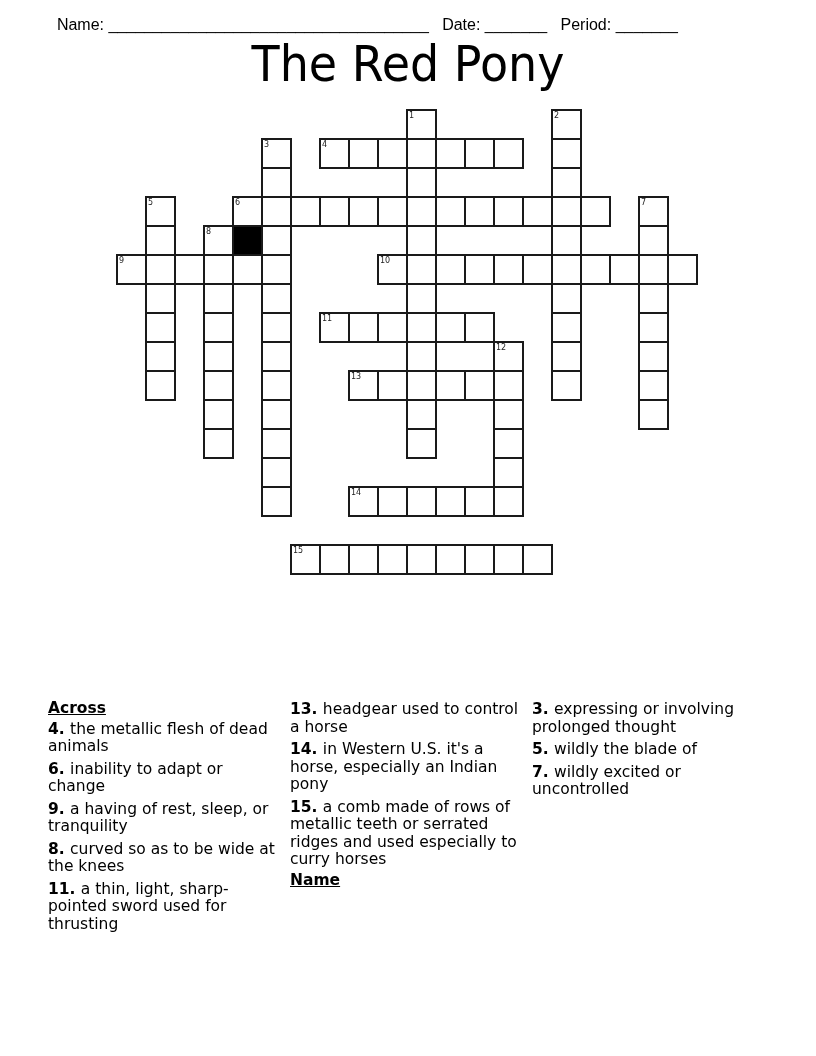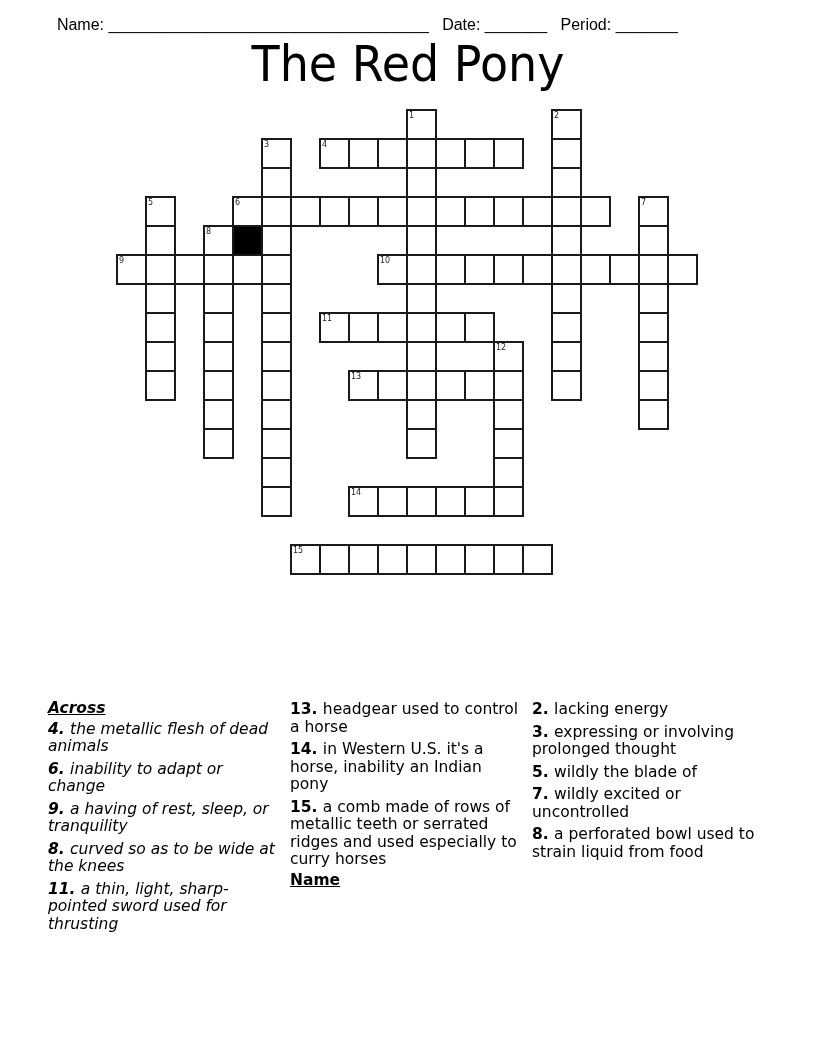--- a/index.html
+++ b/index.html
@@ -168,40 +168,38 @@
     <div class="cell" style="left: 378px; top: 545px;"></div>
     <div class="cell" style="left: 407px; top: 545px;"></div>
     <div class="cell" style="left: 436px; top: 545px;"></div>
     <div class="cell" style="left: 465px; top: 545px;"></div>
     <div class="cell" style="left: 494px; top: 545px;"></div>
     <div class="cell" style="left: 523px; top: 545px;"></div>
     <div class="cell black" style="left: 233px; top: 226px;"></div>
   </div>
 
 <div class="clues">
-  <div class="clue-col" style="left:48px; top:0;font-style:italic;">
+  <div class="clue-col" style="left:48px; top:0;">
     <div class="clue-head">Across</div>
     <div id="across-list-a">
         <div class="clue"><b>4. </b><span>the metallic flesh of dead animals</span></div>
         <div class="clue"><b>6. </b><span>inability to adapt or change</span></div>
         <div class="clue"><b>9. </b><span>a having of rest, sleep, or tranquility</span></div>
         <div class="clue"><b>8. </b><span>curved so as to be wide at the knees</span></div>
         <div class="clue"><b>11. </b><span>a thin, light, sharp-pointed sword used for thrusting</span></div>
       </div>
   </div>
   <div class="clue-col" style="left:290px; top:1px;">
     <div id="across-list-b">
         <div class="clue"><b>13. </b><span>headgear used to control a horse</span></div>
-        <div class="clue"><b>14. </b><span>in Western U.S. it's a horse, inability an Indian pony</span></div>
+        <div class="clue"><b>14. </b><span>in Western U.S. it's a horse, especially an Indian pony</span></div>
         <div class="clue"><b>15. </b><span>a comb made of rows of metallic teeth or serrated ridges and used especially to curry horses</span></div>
       </div>
     <div class="clue-head" style="margin-top:-2px;">Name</div>
   </div>
   <div class="clue-col" style="left:532px; top:1px;">
     <div id="down-list-b">
-        <div class="clue"><b>2. </b><span>lacking energy</span></div>
         <div class="clue"><b>3. </b><span>expressing or involving prolonged thought</span></div>
         <div class="clue"><b>5. </b><span>wildly the blade of</span></div>
         <div class="clue"><b>7. </b><span>wildly excited or uncontrolled</span></div>
-        <div class="clue"><b>8. </b><span>a perforated bowl used to strain liquid from food</span></div>
       </div>
   </div>
 </div>
 
 </body></html>

